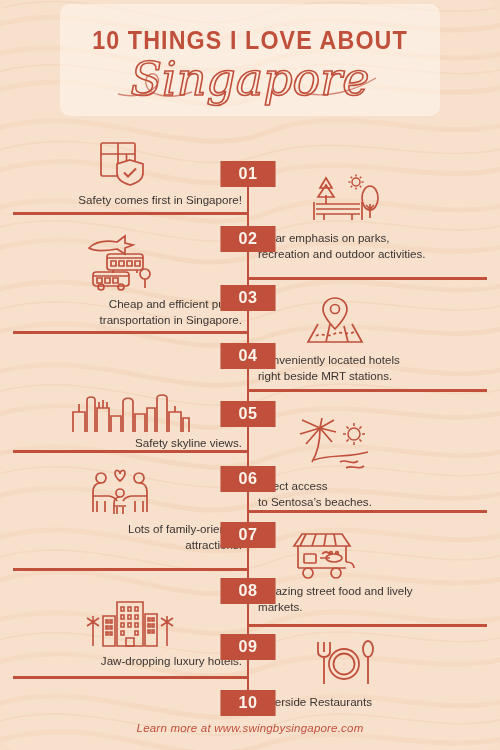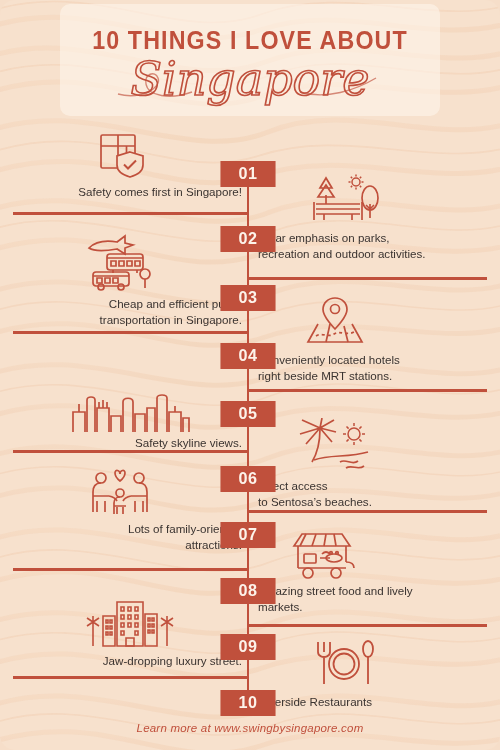--- a/index.html
+++ b/index.html
@@ -133,21 +133,21 @@
       <text class="script-text" x="150" y="47" text-anchor="middle">Singapore</text>
       <path d="M18,46 C 40,52 62,40 58,30 C 55,22 44,26 46,36 C 48,48 70,52 92,44" fill="none" stroke="#c0503c" stroke-width="1.4" opacity=".65"></path>
       <path d="M200,44 C 226,52 256,42 276,30" fill="none" stroke="#c0503c" stroke-width="1.4" opacity=".65"></path>
     </svg>
   </div>
 
   <div class="timeline-line"></div>
 
   <div class="badge" style="top:161px">01</div>
   <div class="rule left" style="top:212px;right:252px"></div>
-  <div class="entry left-side" style="top:132px;width:215px">
+  <div class="entry left-side" style="top:140px;width:215px">
     <div class="icon" style="padding-left:70px">
       <svg width="54" height="48" viewBox="0 0 54 48" fill="none" stroke="#c0503c" stroke-width="1.7">
         <rect x="4" y="3" width="34" height="33" rx="1.5"></rect>
         <path d="M4,14 H38 M21,3 V36 M21,24 H38 M29.5,14 V24"></path>
         <path d="M33,20 L46,24 V33 C46,39 40,43 33,45 C26,43 20,39 20,33 V24 Z" fill="#f7e1cd"></path>
         <path d="M27,32.5 l4,4 l8,-8" stroke-width="2"></path>
       </svg>
     </div>
     <div class="txt" style="margin-top:4px">Safety comes first in Singapore!</div>
   </div>
@@ -301,21 +301,21 @@
         <path d="M36,15 h3 v4 h-3z M43,15 h3 v4 h-3z M50,15 h3 v4 h-3z
                  M36,23 h3 v4 h-3z M43,23 h3 v4 h-3z M50,23 h3 v4 h-3z
                  M36,31 h3 v4 h-3z M43,31 h3 v4 h-3z M50,31 h3 v4 h-3z
                  M36,39 h3 v4 h-3z M50,39 h3 v4 h-3z"></path>
         <path d="M41,46 h8 v8 h-8z"></path>
         <path d="M60,22 V54 H72 V22 Z M63,26 h2 v3 h-2z M67,26 h2 v3 h-2z M63,32 h2 v3 h-2z M67,32 h2 v3 h-2z M63,38 h2 v3 h-2z M67,38 h2 v3 h-2z"></path>
         <path d="M8,30 V54 M2,26 L14,34 M14,26 L2,34 M8,24 V36"></path>
         <path d="M82,30 V54 M76,26 L88,34 M88,26 L76,34 M82,24 V36"></path>
       </svg>
     </div>
-    <div class="txt" style="margin-top:3px">Jaw-dropping luxury street.</div>
+    <div class="txt" style="margin-top:3px">Jaw-dropping luxury hotels.</div>
   </div>
 
   <div class="badge" style="top:690px">10</div>
   <div class="entry right-side" style="top:638px;width:215px">
     <div class="icon" style="padding-left:48px">
       <svg width="72" height="52" viewBox="0 0 72 52" fill="none" stroke="#c0503c" stroke-width="1.8">
         <path d="M12,4 V14 M18,4 V14 M24,4 V14 M12,14 C12,19 18,19 18,19 V46 M24,14 C24,19 18,19 18,19"></path>
         <circle cx="38" cy="26" r="15"></circle>
         <circle cx="38" cy="26" r="10.5"></circle>
         <ellipse cx="62" cy="11" rx="5" ry="8"></ellipse>

